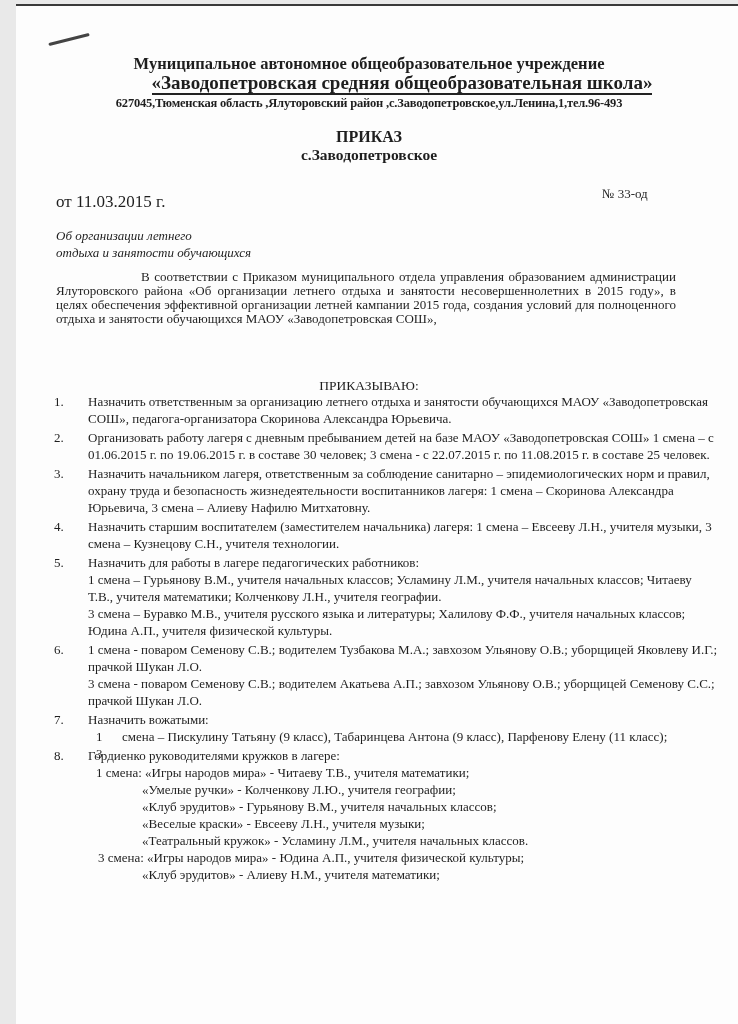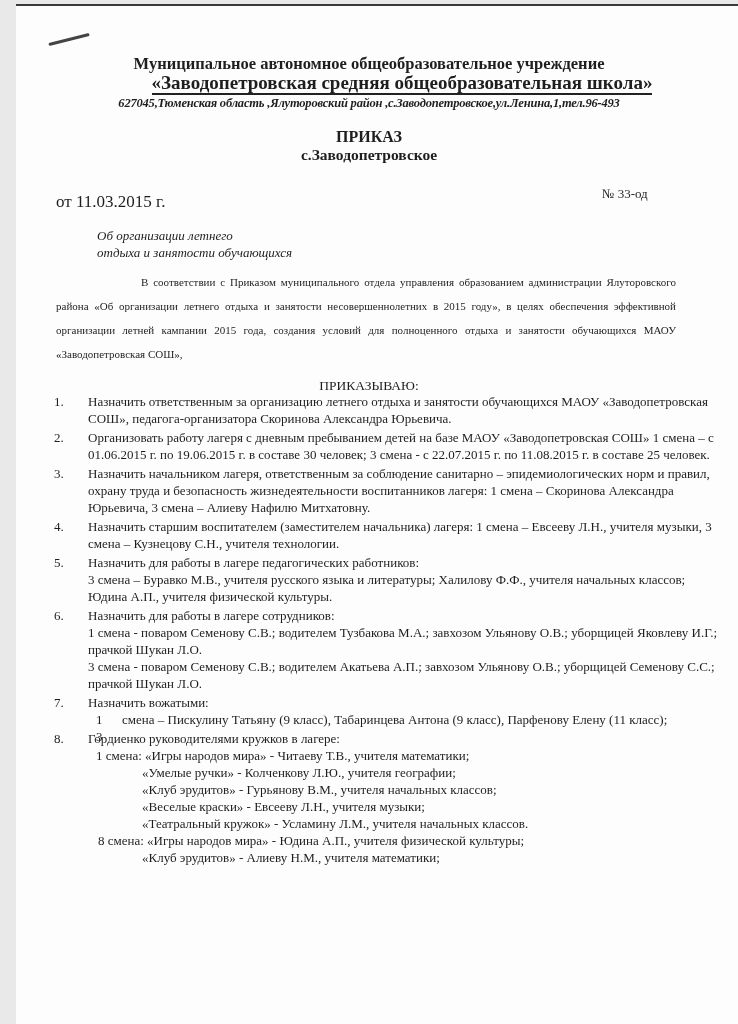--- a/index.html
+++ b/index.html
@@ -16,29 +16,29 @@
     border-top: 2px solid #3a3a3a;
   }
   .staple {
     position: absolute; left: 48px; top: 38px; width: 42px; height: 3px;
     background: #444; transform: rotate(-14deg); border-radius: 2px;
   }
   .hdr { position: absolute; left: 0; width: 738px; text-align: center; }
   .hdr1 { top: 54px; font-size: 16.5px; font-weight: bold; }
   .hdr2 { top: 72px; font-size: 19px; font-weight: bold; margin-left: 33px; }
   .hdr2 span { border-bottom: 2px solid #222; padding-bottom: 0; }
-  .hdr3 { top: 96px; font-size: 12.5px; font-weight: bold; letter-spacing: -0.2px; font-style: italic; }
+  .hdr3 { top: 96px; font-size: 12.5px; font-weight: bold; letter-spacing: -0.2px; }
   .title { top: 128px; font-size: 16px; font-weight: bold; }
   .place { top: 146px; font-size: 15.5px; font-weight: bold; }
   .date { position: absolute; left: 56px; top: 192px; font-size: 17px; }
   .num { position: absolute; left: 602px; top: 186px; font-size: 13px; }
-  .subject { position: absolute; left: 56px; top: 227px; font-size: 13px; font-style: italic; line-height: 17px; margin-left: 41px; }
+  .subject { position: absolute; left: 56px; top: 227px; font-size: 13px; font-style: italic; line-height: 17px; }
   .preamble {
     position: absolute; left: 56px; top: 270px; width: 620px;
-    font-size: 11px; line-height: 24px; text-align: justify; font-family: Liberation Serif, serif;
+    font-size: 13px; line-height: 14px; text-align: justify; font-family: Liberation Serif, serif;
   }
   .preamble .indent { display: inline-block; width: 85px; }
   .order-word { position: absolute; left: 0; width: 738px; text-align: center; top: 378px; font-size: 13.5px; }
   .items { position: absolute; left: 70px; top: 393px; width: 650px; font-size: 13px; line-height: 17px; margin: 0; padding: 0; list-style: none; }
   .item { position: relative; padding-left: 18px; margin-bottom: 2px; }
   .item-num { position: absolute; left: -16px; top: 0; width: 26px; }
   .sub { display: block; }
   .counselor { position: relative; padding-left: 34px; }
   .counselor .cnum { position: absolute; left: 8px; top: 0; }
   .club-line { display: block; padding-left: 54px; }
@@ -83,25 +83,25 @@
     <span class="item-num">3.</span>
     <span>Назначить начальником лагеря, ответственным за соблюдение санитарно – эпидемиологических норм и правил, охрану труда и безопасность жизнедеятельности воспитанников лагеря: 1 смена – Скоринова Александра Юрьевича, 3 смена – Алиеву Нафилю Митхатовну.</span>
   </li>
   <li class="item">
     <span class="item-num">4.</span>
     <span>Назначить старшим воспитателем (заместителем начальника) лагеря: 1 смена  –  Евсееву Л.Н., учителя музыки, 3 смена – Кузнецову С.Н., учителя технологии.</span>
   </li>
   <li class="item">
     <span class="item-num">5.</span>
     <span class="sub">Назначить для работы в лагере педагогических работников:</span>
+    <span class="sub">1 смена – Гурьянову В.М., учителя начальных классов; Усламину Л.М., учителя начальных классов; Читаеву Т.В., учителя математики; Колченкову Л.Н., учителя географии.</span>
     <span class="sub"> 3 смена – Буравко М.В., учителя русского языка и литературы; Халилову Ф.Ф., учителя начальных классов; Юдина А.П., учителя физической культуры.</span>
   </li>
   <li class="item">
     <span class="item-num">6.</span>
-    <span class="sub">Назначить для работы в лагере сотрудников:</span>
     <span class="sub">1 смена - поваром Семенову С.В.; водителем Тузбакова М.А.;  завхозом  Ульянову О.В.; уборщицей  Яковлеву И.Г.;  прачкой  Шукан Л.О.</span>
     <span class="sub">3 смена - поваром Семенову С.В.; водителем Акатьева А.П.;  завхозом  Ульянову О.В.; уборщицей  Семенову С.С.;  прачкой  Шукан Л.О.</span>
   </li>
   <li class="item">
     <span class="item-num">7.</span>
     <span class="sub">Назначить вожатыми:</span>
     <div class="counselor">
       <span class="cnum">1</span>
       <span>смена – Пискулину Татьяну (9 класс), Табаринцева Антона (9 класс), Парфенову Елену (11 класс);</span>
     </div>
@@ -110,16 +110,16 @@
     </div>
   </li>
   <li class="item">
     <span class="item-num">8.</span>
     <span class="sub">Гордиенко руководителями кружков в лагере:</span>
     <span class="club-head">1 смена: «Игры народов мира» - Читаеву Т.В., учителя математики;</span>
     <span class="club-line">«Умелые ручки» - Колченкову Л.Ю., учителя географии;</span>
     <span class="club-line">«Клуб эрудитов» - Гурьянову В.М., учителя начальных классов;</span>
     <span class="club-line">«Веселые краски» - Евсееву Л.Н., учителя музыки;</span>
     <span class="club-line">«Театральный кружок» - Усламину Л.М., учителя начальных классов.</span>
-    <span class="club-head3">8 смена: «Игры народов мира» - Юдина А.П., учителя физической культуры;</span>
+    <span class="club-head3">3 смена: «Игры народов мира» - Юдина А.П., учителя физической культуры;</span>
     <span class="club-line">«Клуб эрудитов» - Алиеву Н.М., учителя математики;</span>
   </li>
 </ol>
 
 </body></html>

